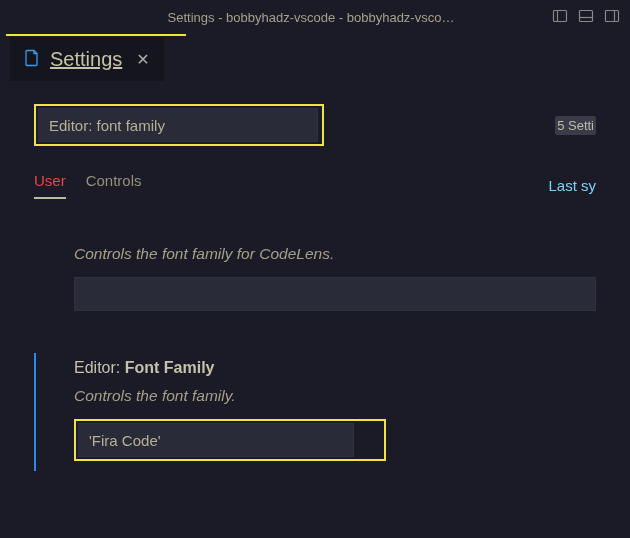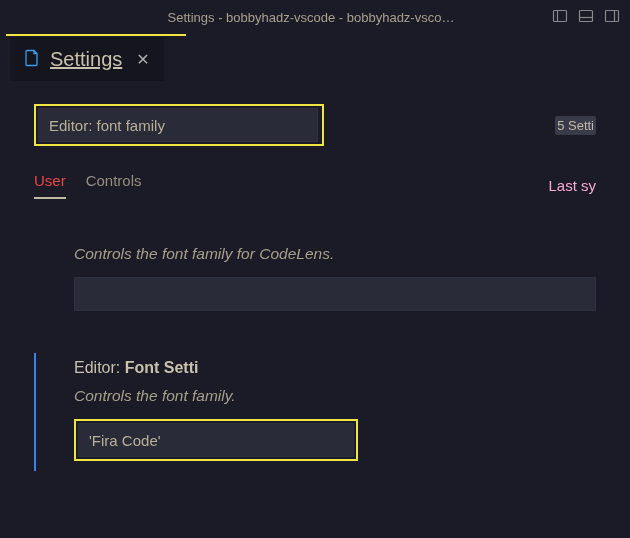--- a/index.html
+++ b/index.html
@@ -100,21 +100,21 @@
       padding-bottom: 8px;
       color: #968f79;
       cursor: pointer;
       font-size: 15px;
     }
     .scope-tab.active {
       color: #ef4444;
       border-bottom: 2px solid #c0b9a5;
     }
     .last-sync {
-      color: #f9a8d4;
+      color: #7dd3fc;
       font-size: 15px;
       white-space: nowrap;
     }
     .settings-list { margin-top: 40px; }
     .setting-block { padding: 6px 0 10px 40px; margin-bottom: 32px; }
     .setting-block.active {
       border-left: 2px solid #2e86f0;
       padding-left: 38px;
     }
     .setting-title {
@@ -134,21 +134,21 @@
       height: 34px;
       background: #2a2b38;
       border: 1px solid #303140;
       color: #b8b096;
       padding: 0 10px;
       font-size: 15px;
       font-family: inherit;
       outline: none;
     }
     .setting-input-wrap.highlight {
-      width: 284px;
+      width: 312px;
       padding: 2px;
     }
     .setting-input-wrap.highlight .setting-input { width: 276px; }
   </style>
 </head>
 <body>
 
 <div class="titlebar">
   <div style="width:60px"></div>
   <div class="titlebar-title">Settings - bobbyhadz-vscode - bobbyhadz-vsco…</div>
@@ -209,21 +209,21 @@
 
     <div class="setting-block">
       <div class="setting-desc">Controls the font family for CodeLens.</div>
       <div class="setting-input-wrap">
         <input class="setting-input" type="text" value="" style="">
       </div>
     </div>
 
     <div class="setting-block active">
       <div class="setting-title">
-        <span>Editor: </span><span class="bold">Font Setti</span>
+        <span>Editor: </span><span class="bold">Font Family</span>
       </div>
       <div class="setting-desc">Controls the font family.</div>
       <div class="setting-input-wrap highlight highlight-box">
         <input class="setting-input" type="text" value="'Fira Code'" style="">
       </div>
     </div>
 
   </div>
 
 </div>

